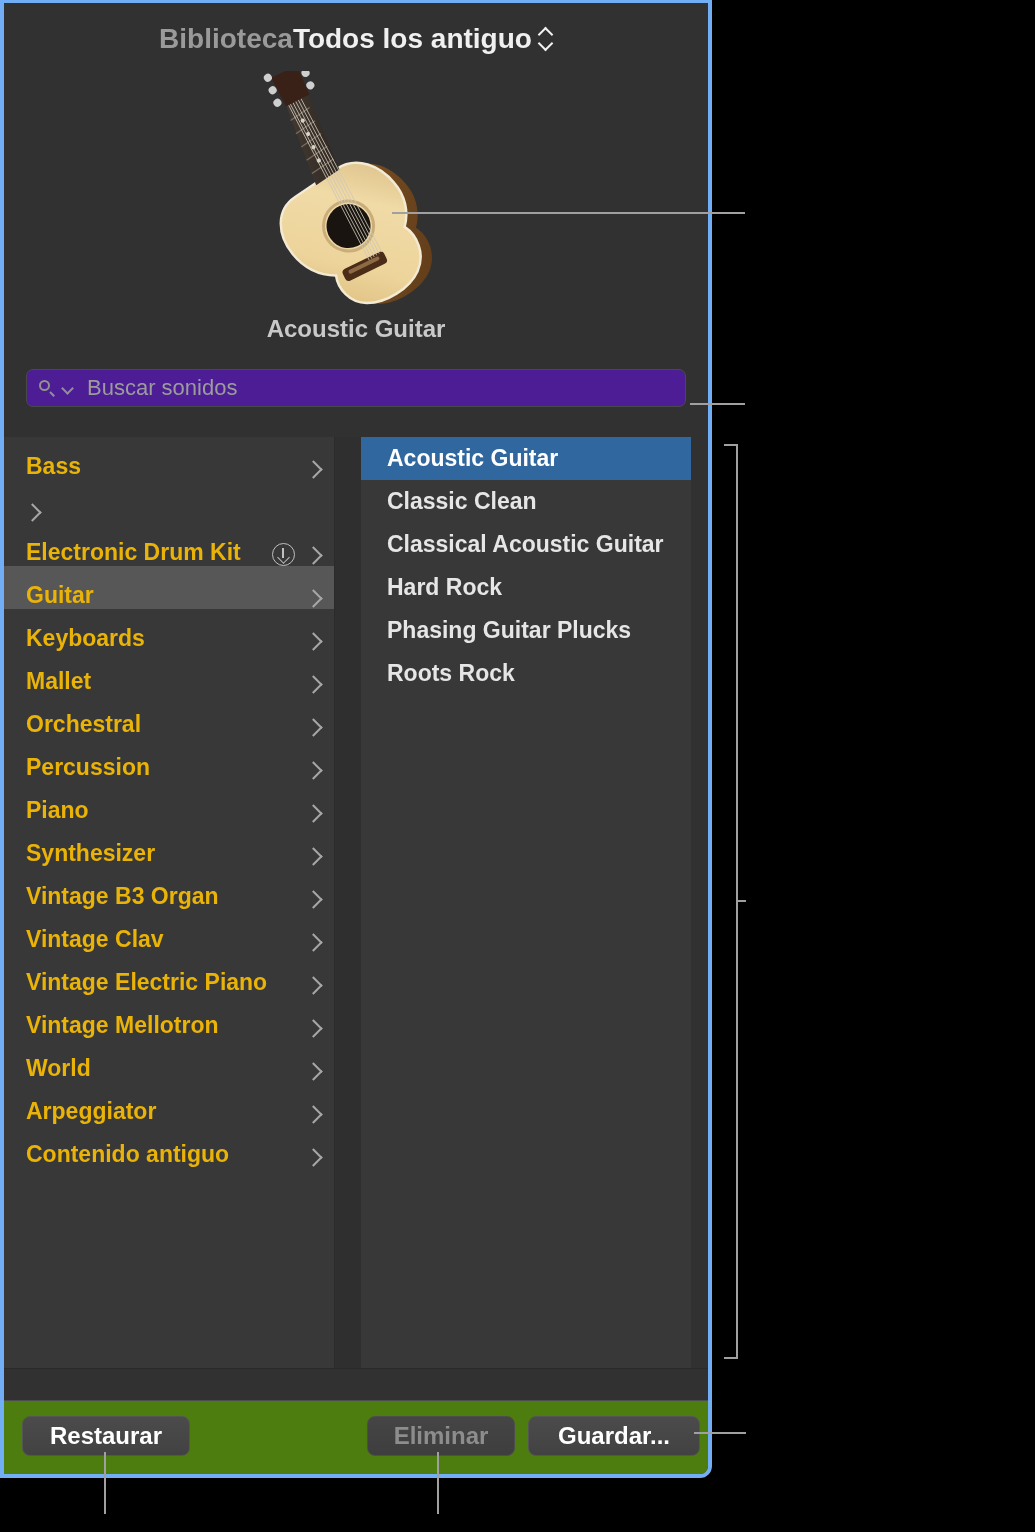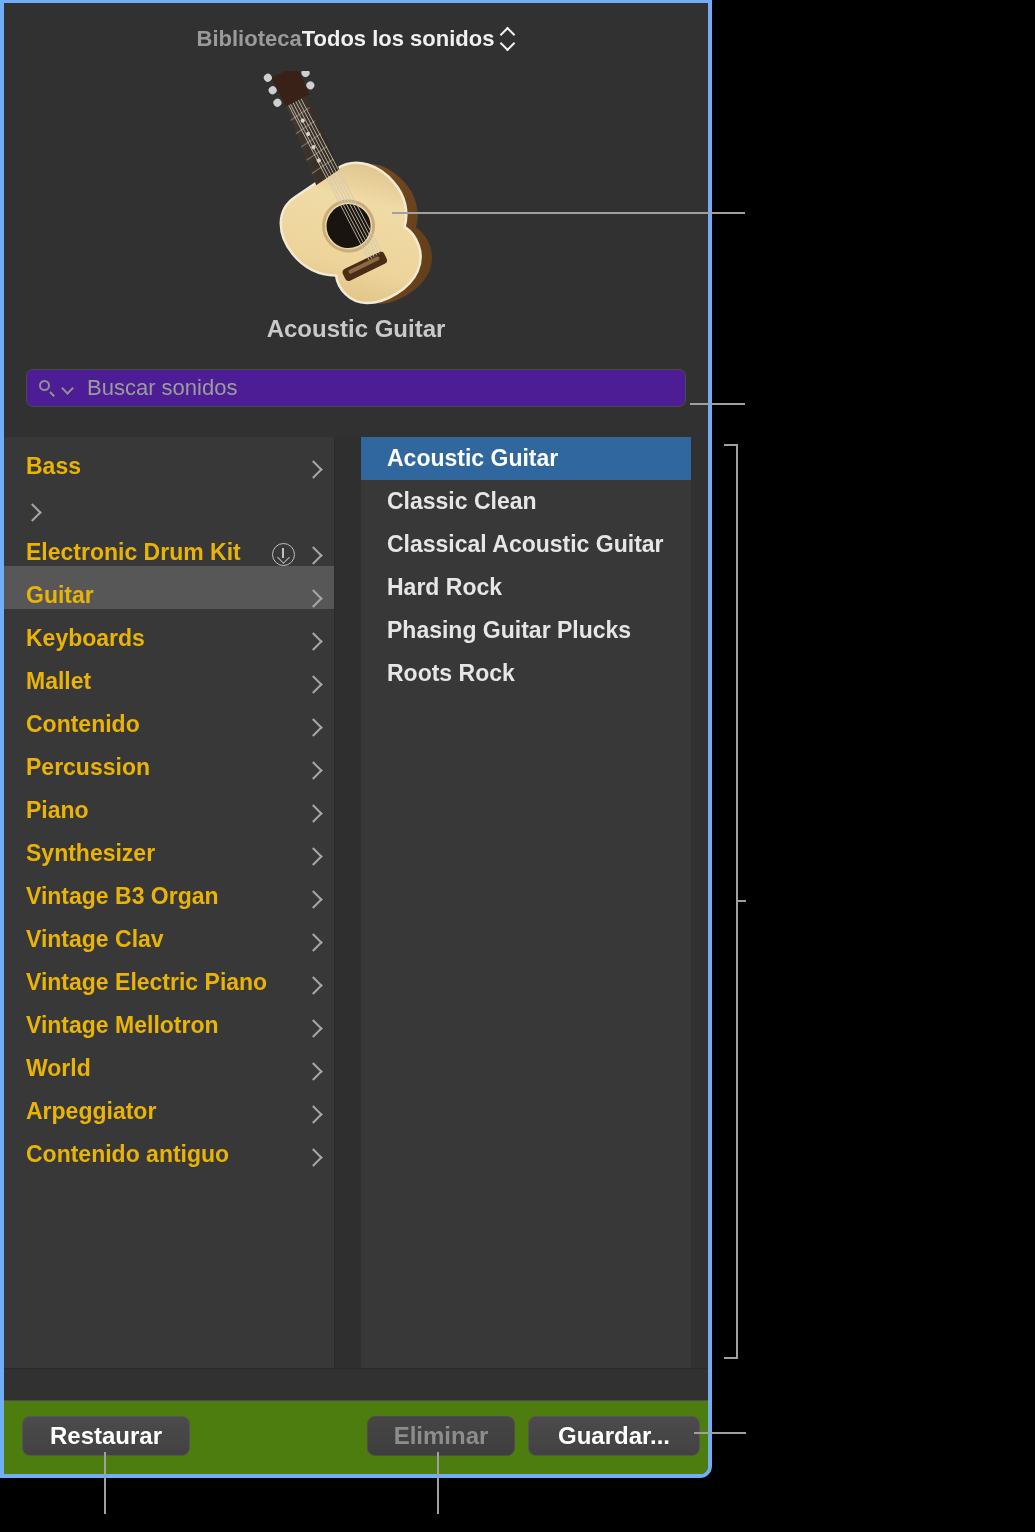--- a/index.html
+++ b/index.html
@@ -32,21 +32,21 @@
     overflow: hidden;
   }
 
   
   #panel-header {
     height: 72px;
     display: flex;
     align-items: center;
     justify-content: center;
     gap: 0;
-    font-size: 22px;
+    font-size: 28px;
     font-weight: bold;
   }
   #header-library-label { color: #9a9a9a; }
   #header-filter {
     display: flex;
     align-items: center;
     gap: 7px;
     color: #f0f0f0;
   }
   .updown-chevron {
@@ -305,21 +305,21 @@
   }
 </style>
 </head>
 <body>
 
 <div id="library-panel">
 
   <div id="panel-header">
     <span id="header-library-label">Biblioteca</span>
     <div id="header-filter">
-      <span>Todos los sonidos</span>
+      <span>Todos los antiguo</span>
       <span class="updown-chevron"></span>
     </div>
   </div>
 
   <div id="preview-area">
     <svg id="instrument-image" viewBox="0 0 250 240" xmlns="http://www.w3.org/2000/svg">
       <defs>
         <linearGradient id="topGrad" x1="0" y1="1" x2="1" y2="0">
           <stop offset="0%" stop-color="#d8b878"></stop>
           <stop offset="35%" stop-color="#edd49b"></stop>
@@ -425,21 +425,21 @@
         </div>
         <div class="cat-row">
           <span class="cat-label">Keyboards</span>
           <span class="chevron-right"></span>
         </div>
         <div class="cat-row">
           <span class="cat-label">Mallet</span>
           <span class="chevron-right"></span>
         </div>
         <div class="cat-row">
-          <span class="cat-label">Contenido</span>
+          <span class="cat-label">Orchestral</span>
           <span class="chevron-right"></span>
         </div>
         <div class="cat-row">
           <span class="cat-label">Percussion</span>
           <span class="chevron-right"></span>
         </div>
         <div class="cat-row">
           <span class="cat-label">Piano</span>
           <span class="chevron-right"></span>
         </div>

